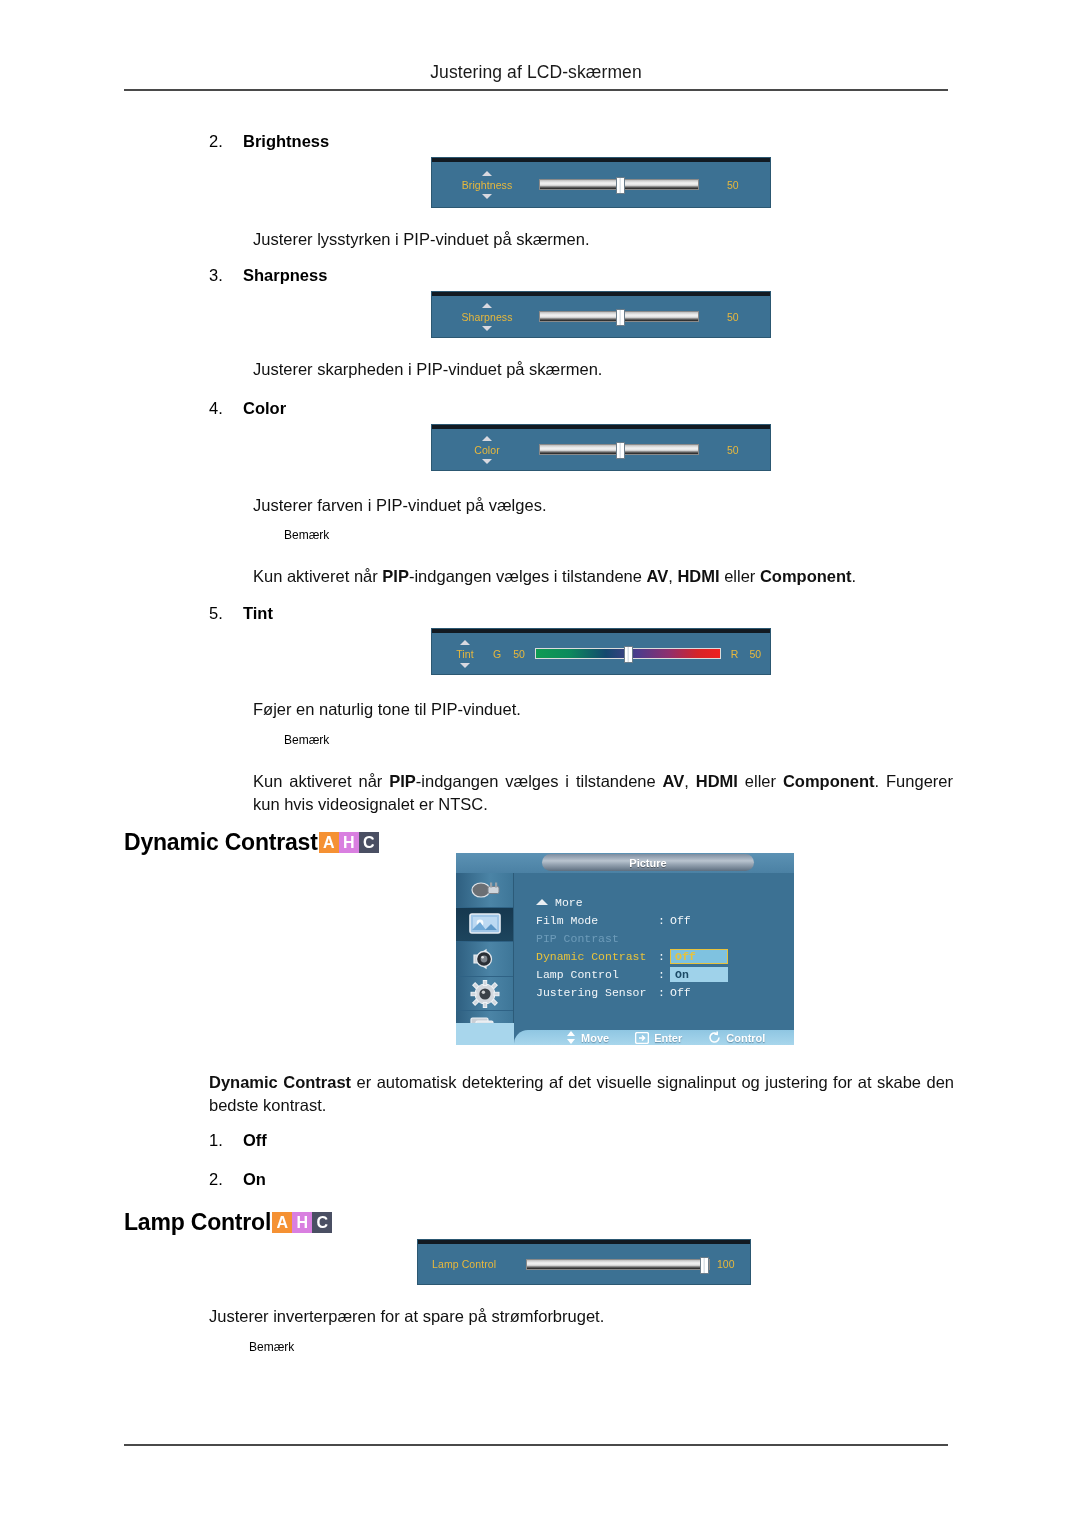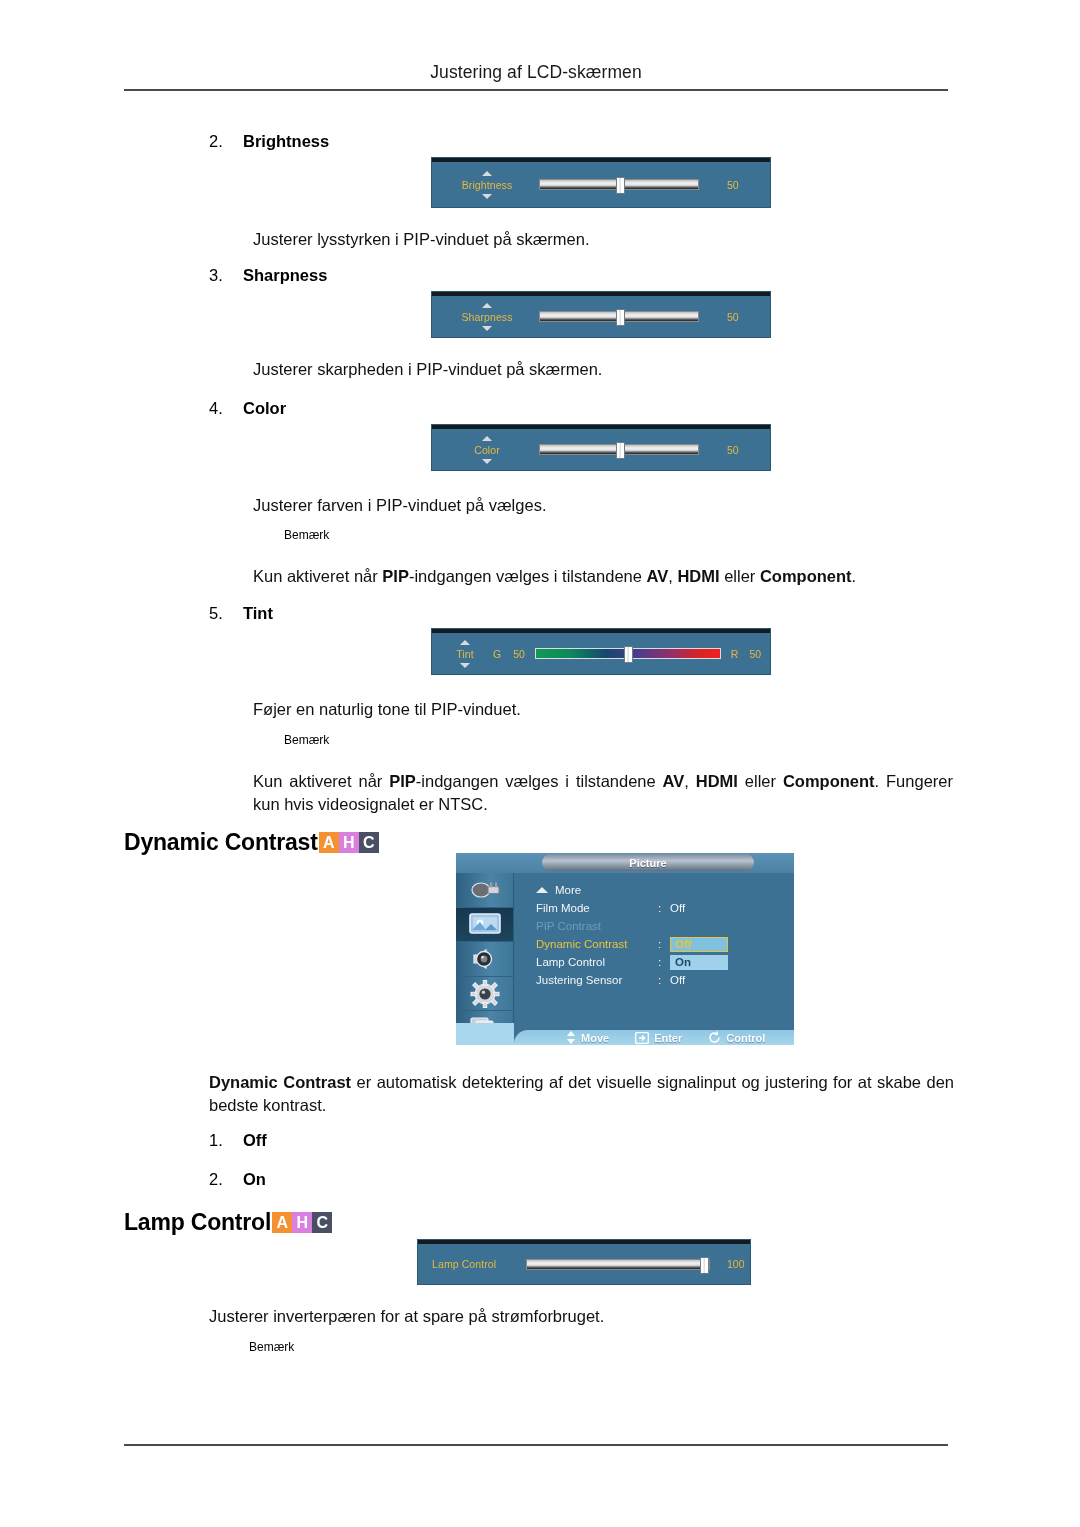--- a/index.html
+++ b/index.html
@@ -220,21 +220,22 @@
     justify-content: center;
     border-bottom: 1px solid #2f6285;
     position: relative;
   }
   .osd-ico.sel {
     background: linear-gradient(to bottom, #16384f 0%, #1d455e 100%);
   }
   .osd-content {
     flex: 1;
     position: relative;
-    padding: 8px 0 0 22px;
+    padding: 20px 0 0 22px;
+    font-family: Liberation Mono, monospace;
   }
   .osd-row {
     display: flex;
     align-items: center;
     height: 18px;
     font-size: 11.5px;
     color: #F2F6F9;
     white-space: nowrap;
   }
   .osd-row .k { width: 122px; }
@@ -552,21 +553,21 @@
       <span class="badge h">H</span>
       <span class="badge c">C</span>
     </span>
   </div>
 
   <div class="osd-slider" style="left:418px; top:1240px; width:332px; height:44px;">
     <div class="lbl" style="margin-left:14px; width:88px;">Lamp Control</div>
     <div class="track" style="width:184px; margin-left:6px;">
       <div class="handle" style="left:calc(100% - 9px);"></div>
     </div>
-    <div class="val" style="margin-left:17px;">100</div>
+    <div class="val" style="margin-left:7px;">100</div>
   </div>
 
   <div class="blk para" style="left:209px; top:1305px; width:700px;">Justerer inverterpæren for at spare på strømforbruget.</div>
 
   <div class="blk note-title" style="left:249px; top:1340px;">Bemærk</div>
 
 
   <div class="footer-rule"></div>
 </div>
 

